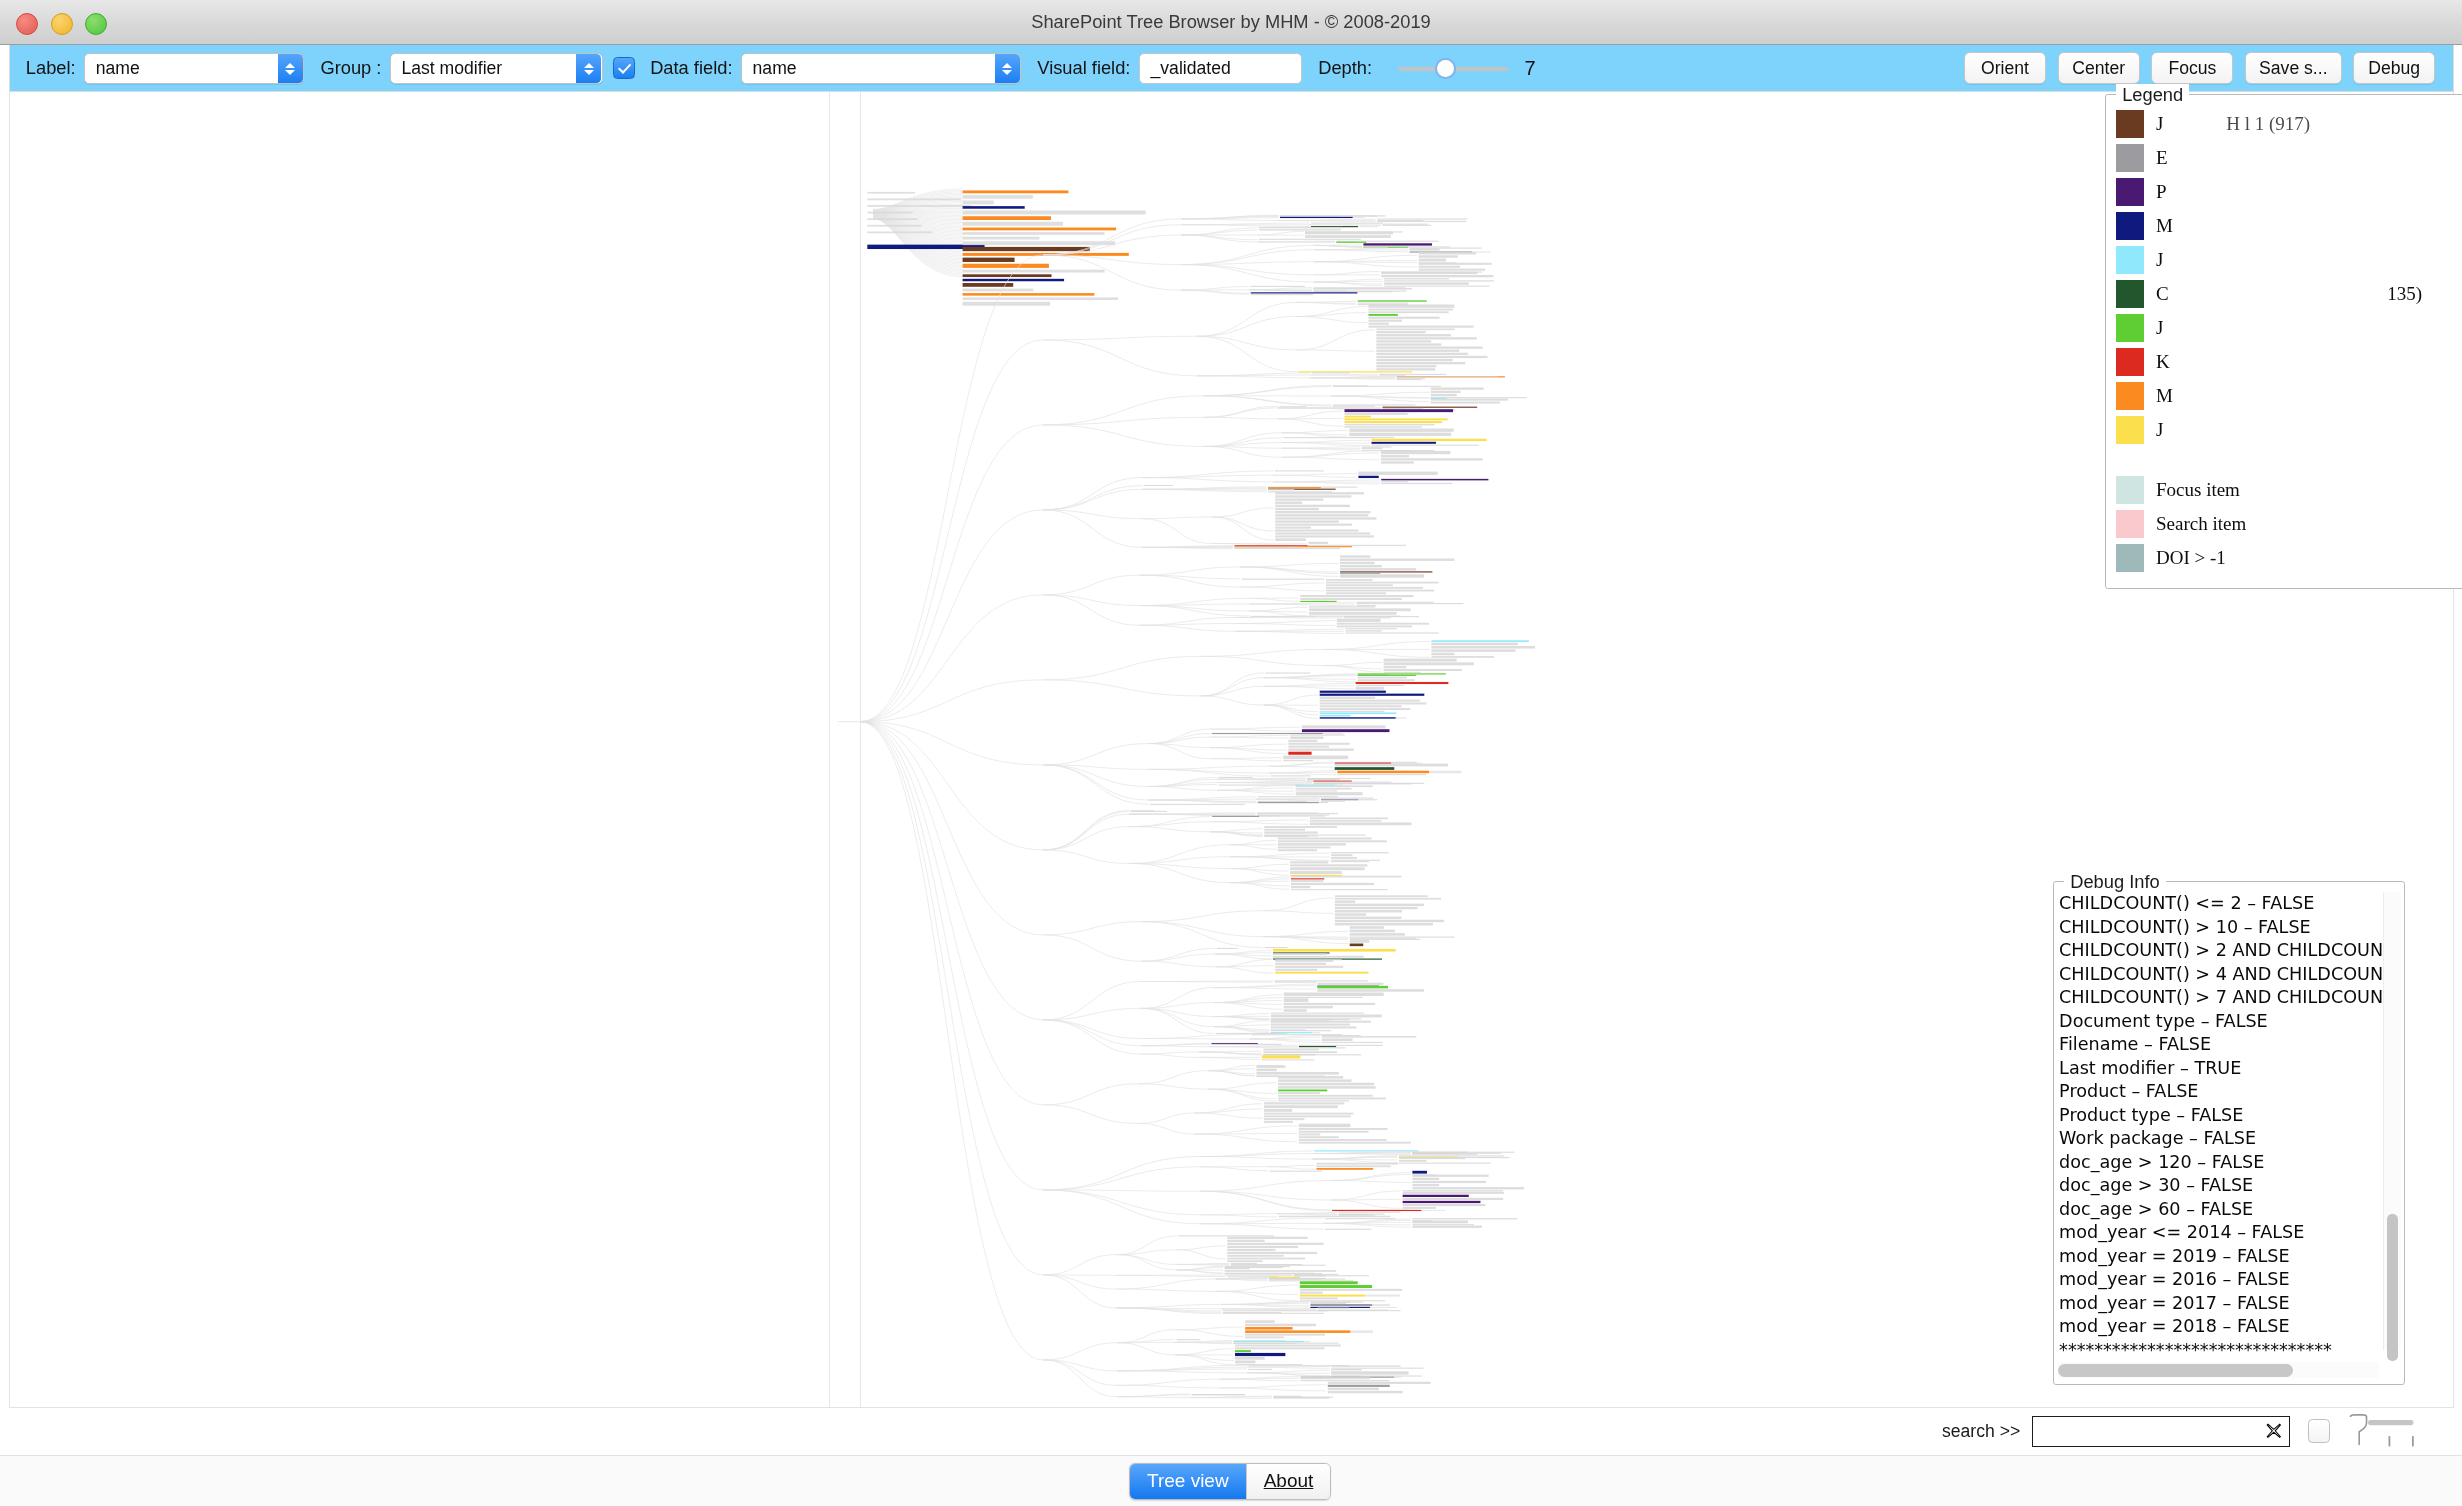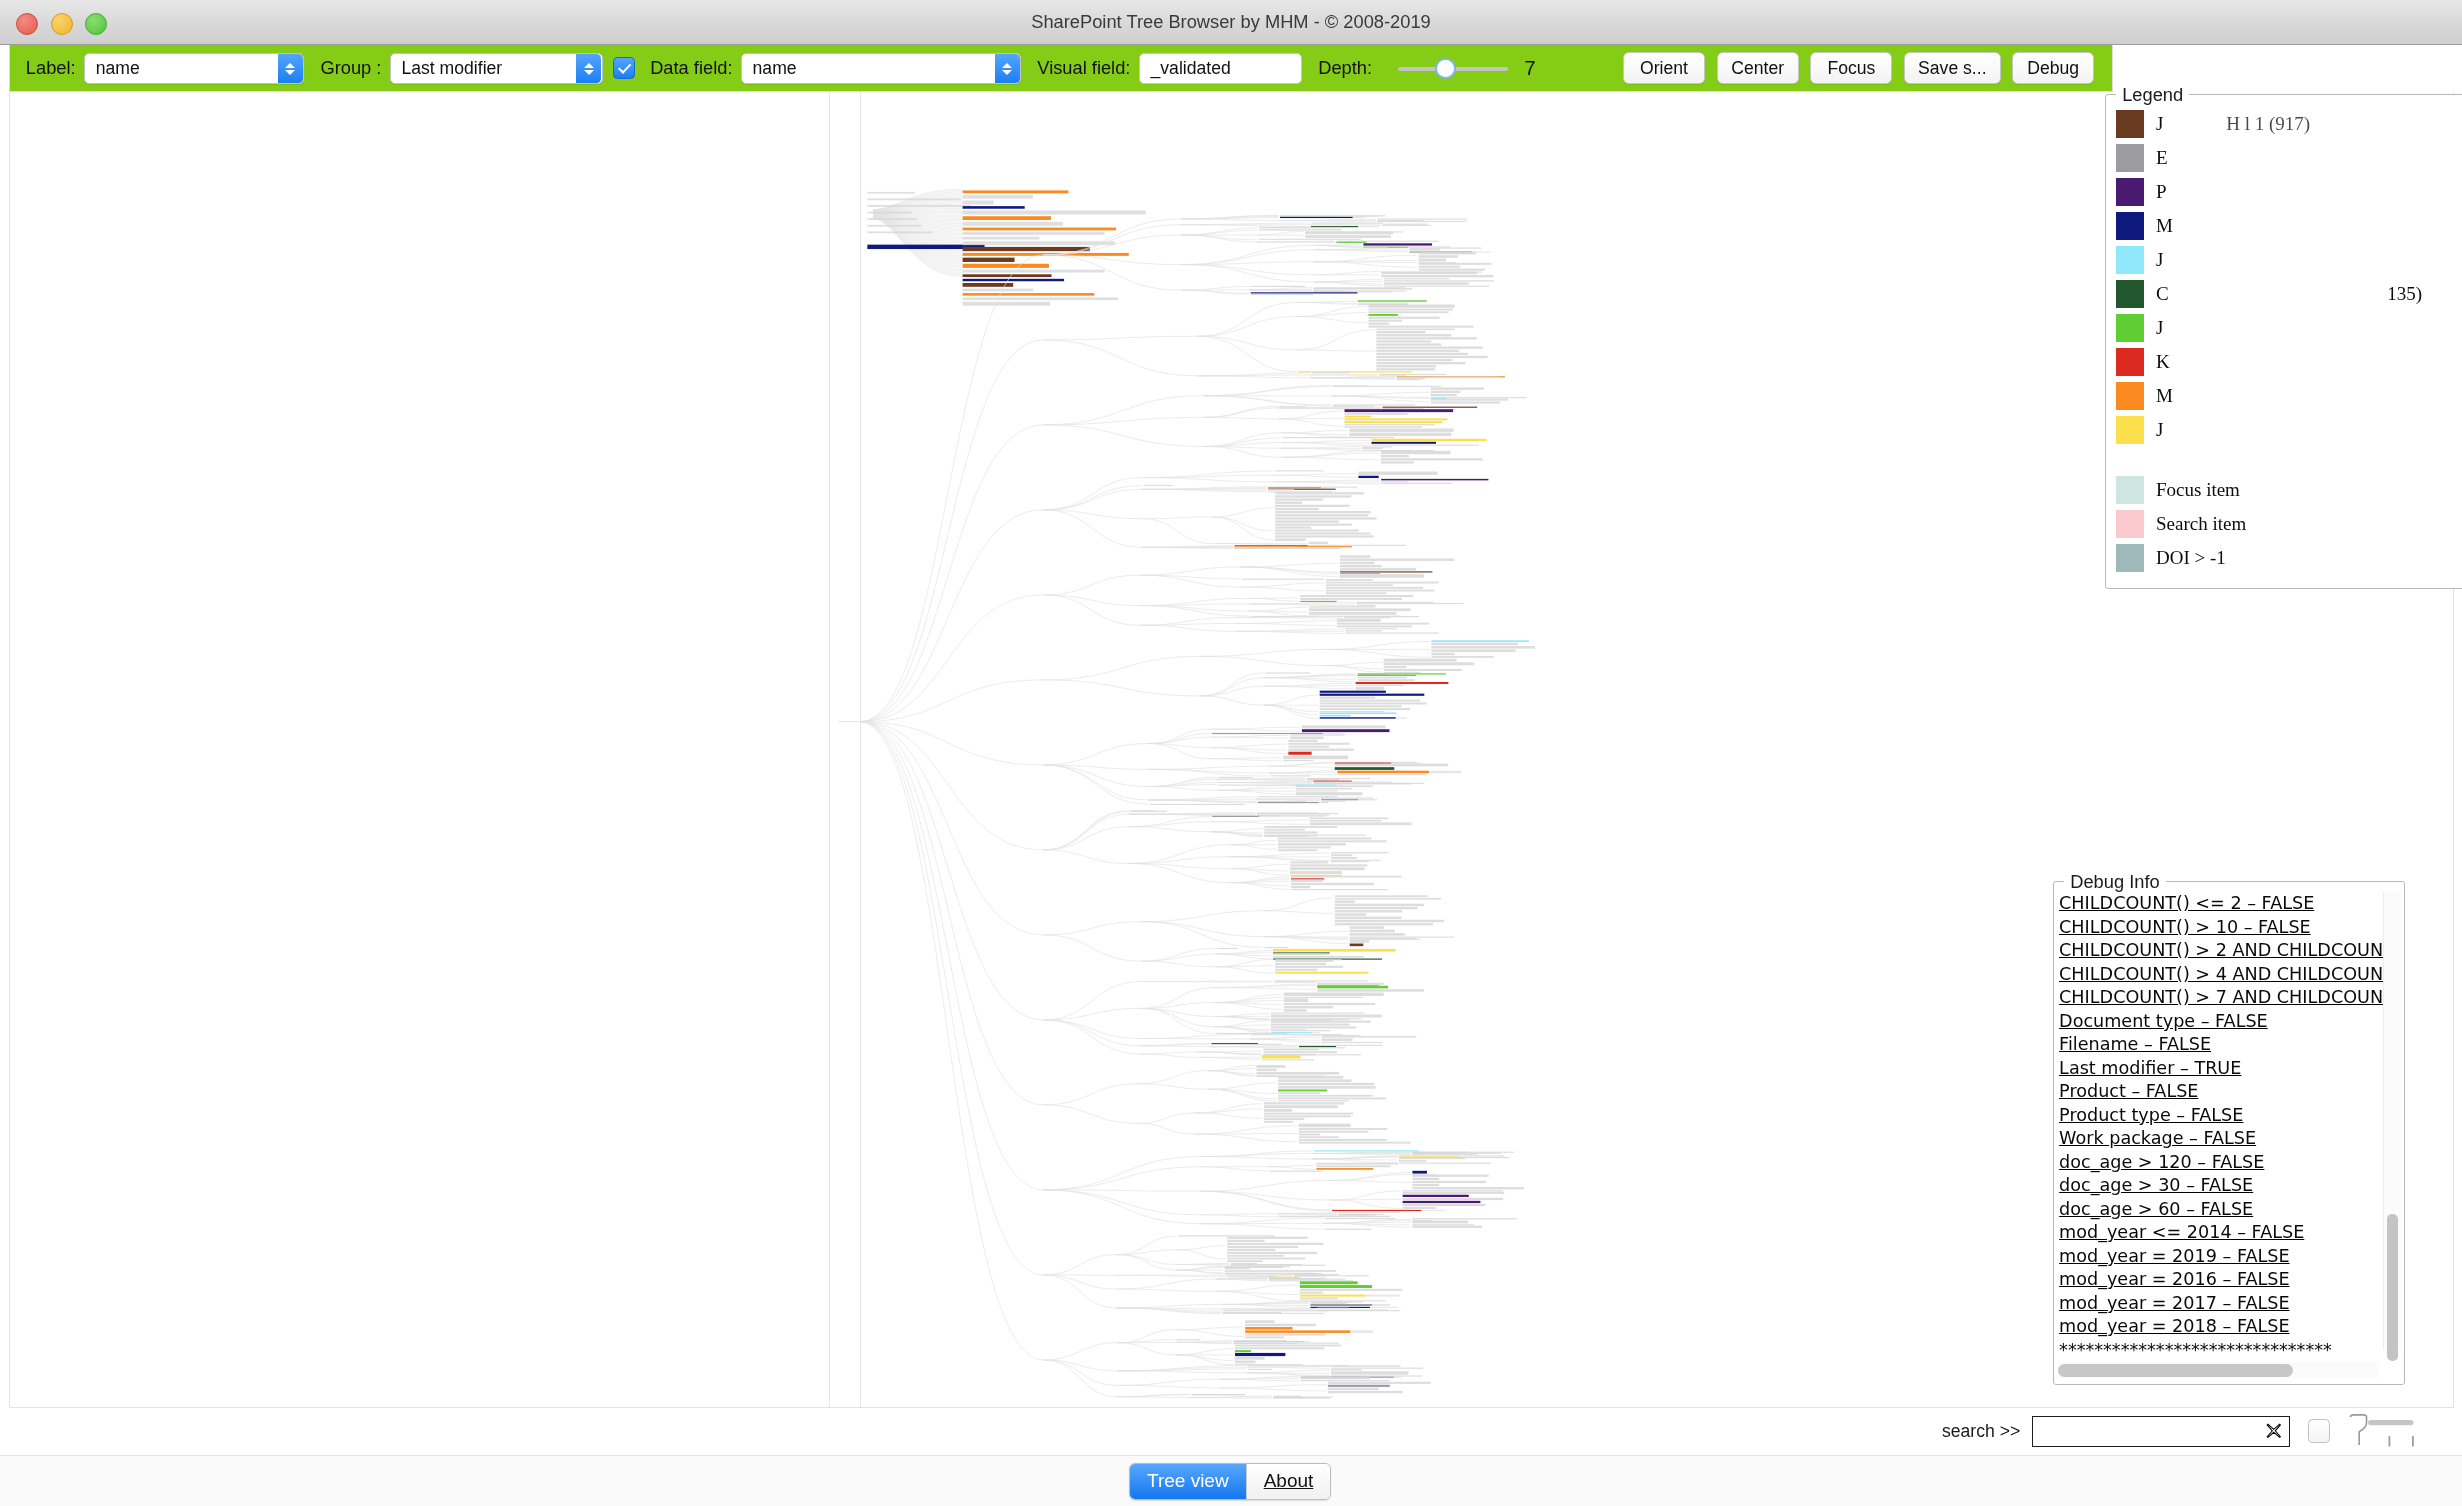--- a/index.html
+++ b/index.html
@@ -42,22 +42,22 @@
     text-align: center;
     font-size: 18.3px;
     color: #3a3a3a;
     font-family: "Liberation Sans", sans-serif;
   }
 
   
   .toolbar {
     position: absolute;
     left: 8.8px; top: 45px;
-    width: 2104px; height: 47px;
-    background: #84cc16;
+    width: 2445px; height: 47px;
+    background: #7dd3fc;
     border: 0.7px solid #dcdcdc;
     border-top: none;
     box-sizing: border-box;
     display: flex;
     align-items: center;
   }
   .tb-label {
     font-size: 18.3px;
     color: #131313;
     margin: 0 8.8px 0 16px;
@@ -249,21 +249,20 @@
     position: absolute;
     left: 0.7px; top: 10.3px;
     right: 0.7px; bottom: 32px;
     overflow: hidden;
     background: #fff;
   }
   .dbg-lines {
     position: absolute;
     left: 4.4px; top: 0;
     white-space: nowrap;
-    text-decoration: underline;
   }
   .dbg-line {
     font-size: 17.6px;
     line-height: 23.5px;
     color: #0a0a0a;
     font-family: "DejaVu Sans", sans-serif;
     white-space: nowrap;
   }
   .dbg-vscroll {
     position: absolute;

